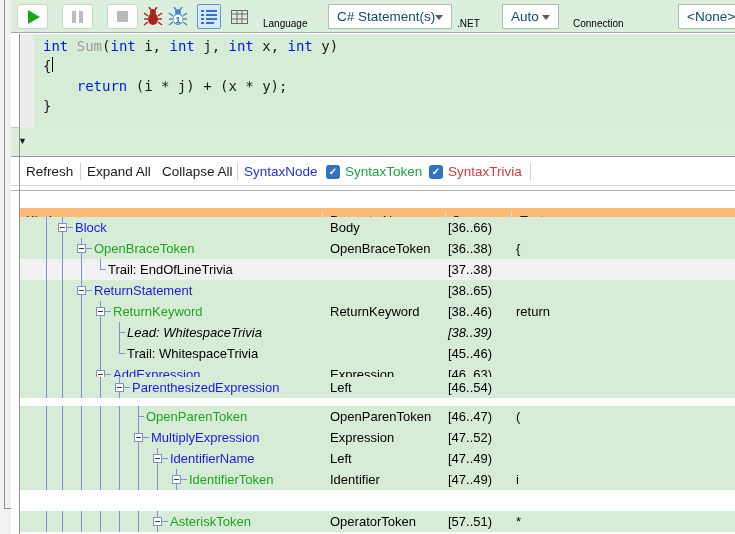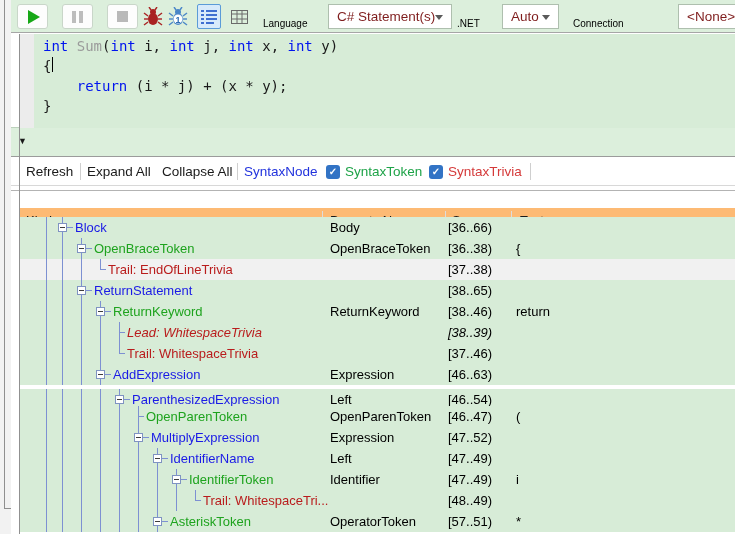--- a/index.html
+++ b/index.html
@@ -16,21 +16,21 @@
   
   #toolbar-top{left:11px;top:0;width:724px;height:33px;background:#dcefdc;border-bottom:1px solid #a6a6a6;}
   .tb-btn{position:absolute;top:4px;height:25px;width:31px;background:#fdfdfd;border:1px solid #c9d6c9;border-radius:3px;display:flex;align-items:center;justify-content:center;}
   .play-tri{width:0;height:0;border-left:12px solid #17a817;border-top:7px solid transparent;border-bottom:7px solid transparent;margin-left:3px;}
   .pause-bars{display:flex;gap:3px;}
   .pause-bars i{display:block;width:4px;height:12px;background:#bdbdbd;}
   .stop-sq{width:11px;height:11px;background:#b9b9b9;}
   .tb-icon{position:absolute;top:5px;width:22px;height:23px;display:flex;align-items:center;justify-content:center;}
   .tb-icon.sel{background:#d7eafb;border:1px solid #5b9bd8;border-radius:2px;}
   .tb-label{position:absolute;top:9px;font-size:10px;color:#000;white-space:nowrap;margin-top:9px;}
-  .combo{position:absolute;top:4px;height:25px;background:#fff;border:1px solid #aebfae;display:flex;align-items:center;padding:0 8px;font-size:13.5px;color:#7f1d1d;white-space:nowrap;}
+  .combo{position:absolute;top:4px;height:25px;background:#fff;border:1px solid #aebfae;display:flex;align-items:center;padding:0 8px;font-size:13.5px;color:#0c4a6e;white-space:nowrap;}
   .chev{position:absolute;right:8px;top:10px;width:8px;height:6px;}
   .chev::before{content:"";position:absolute;left:0;top:0;border-left:4px solid transparent;border-right:4px solid transparent;border-top:5px solid #5a5a5a;}
 
   
   #editor{left:11px;top:34px;width:724px;height:94px;background:#fff;border-bottom:1px solid #bcd1bc;}
   #editor .panel-border{position:absolute;left:8px;top:0;width:1px;height:94px;background:#8f8f8f;}
   #editor .gutter{position:absolute;left:9px;top:0;width:14px;height:94px;background:#ececec;}
   #editor .code-bg{position:absolute;left:23px;top:0;width:701px;height:94px;background:#d7ecd7;}
   #code-lines{position:absolute;left:32px;top:2px;font-family:"DejaVu Sans Mono","Liberation Mono",monospace;font-size:14px;line-height:20px;white-space:pre;}
   .code-line .kw{color:#0014ee;}
@@ -64,21 +64,21 @@
   .trow{position:absolute;left:0;width:715px;height:21px;}
   .trow.norm{background:#d7ecd7;}
   .trow.hl{background:#f1f1f1;}
   .gl{position:absolute;width:1px;background:#7d90d2;}
   .glh{position:absolute;height:1px;background:#7d90d2;}
   .ebox{position:absolute;top:6px;width:9px;height:9px;background:#fff;border:1px solid #7f93c1;}
   .ebox::after{content:"";position:absolute;left:1px;top:3px;width:5px;height:1px;background:#3c3c3c;}
   .cell{position:absolute;top:0;line-height:21px;font-size:13px;color:#000;white-space:pre;}
   .cell.node{color:#1a1ae6;}
   .cell.token{color:#1ea31e;}
-  .cell.trivia{color:#b91c1c;}
+  .cell.trivia{color:#000000;}
 </style>
 </head>
 <body>
 
 <div id="stage">
 
   <div class="abs" id="left-sliver">
     <span class="vl"></span>
     <span class="hl"></span>
   </div>
@@ -275,34 +275,34 @@
         <span class="cell" style="left: 428px;">[38..39)</span>
       </div>
       <div class="trow norm" style="top: 126px;">
         <span class="gl" style="left: 26px; top: 0px; height: 21px;"></span>
         <span class="gl" style="left: 42px; top: 0px; height: 21px;"></span>
         <span class="gl" style="left: 61px; top: 0px; height: 21px;"></span>
         <span class="gl" style="left: 80px; top: 0px; height: 21px;"></span>
         <span class="gl" style="left: 99px; top: 0px; height: 11px;"></span>
         <span class="glh" style="left: 100px; top: 10px; width: 5px;"></span>
         <span class="cell trivia" style="left: 107px;">Trail: WhitespaceTrivia</span>
-        <span class="cell" style="left: 428px;">[37..46)</span>
+        <span class="cell" style="left: 428px;">[45..46)</span>
       </div>
       <div class="trow norm" style="top: 147px;">
         <span class="gl" style="left: 26px; top: 0px; height: 21px;"></span>
         <span class="gl" style="left: 42px; top: 0px; height: 21px;"></span>
         <span class="gl" style="left: 61px; top: 0px; height: 21px;"></span>
         <span class="gl" style="left: 80px; top: 0px; height: 21px;"></span>
         <span class="glh" style="left: 85px; top: 10px; width: 6px;"></span>
         <span class="ebox" style="left: 76px;"></span>
         <span class="cell node" style="left: 93px;">AddExpression</span>
         <span class="cell" style="left: 310px;">Expression</span>
         <span class="cell" style="left: 428px;">[46..63)</span>
       </div>
-      <div class="trow norm" style="top: 172px;">
+      <div class="trow norm" style="top: 160px;">
         <span class="gl" style="left: 26px; top: 0px; height: 21px;"></span>
         <span class="gl" style="left: 42px; top: 0px; height: 21px;"></span>
         <span class="gl" style="left: 61px; top: 0px; height: 21px;"></span>
         <span class="gl" style="left: 80px; top: 0px; height: 21px;"></span>
         <span class="gl" style="left: 99px; top: 0px; height: 21px;"></span>
         <span class="glh" style="left: 104px; top: 10px; width: 6px;"></span>
         <span class="ebox" style="left: 95px;"></span>
         <span class="cell node" style="left: 112px;">ParenthesizedExpression</span>
         <span class="cell" style="left: 310px;">Left</span>
         <span class="cell" style="left: 428px;">[46..54)</span>
@@ -356,34 +356,20 @@
         <span class="gl" style="left: 118px; top: 0px; height: 21px;"></span>
         <span class="gl" style="left: 137px; top: 0px; height: 21px;"></span>
         <span class="gl" style="left: 156px; top: 0px; height: 21px;"></span>
         <span class="glh" style="left: 161px; top: 10px; width: 6px;"></span>
         <span class="ebox" style="left: 152px;"></span>
         <span class="cell token" style="left: 169px;">IdentifierToken</span>
         <span class="cell" style="left: 310px;">Identifier</span>
         <span class="cell" style="left: 428px;">[47..49)</span>
         <span class="cell" style="left: 496px;">i</span>
       </div>
-      <div class="trow norm" style="top: 273px;">
-        <span class="gl" style="left: 26px; top: 0px; height: 21px;"></span>
-        <span class="gl" style="left: 42px; top: 0px; height: 21px;"></span>
-        <span class="gl" style="left: 61px; top: 0px; height: 21px;"></span>
-        <span class="gl" style="left: 80px; top: 0px; height: 21px;"></span>
-        <span class="gl" style="left: 99px; top: 0px; height: 21px;"></span>
-        <span class="gl" style="left: 118px; top: 0px; height: 21px;"></span>
-        <span class="gl" style="left: 137px; top: 0px; height: 21px;"></span>
-        <span class="gl" style="left: 156px; top: 0px; height: 21px;"></span>
-        <span class="gl" style="left: 175px; top: 0px; height: 11px;"></span>
-        <span class="glh" style="left: 176px; top: 10px; width: 5px;"></span>
-        <span class="cell trivia" style="left: 183px;">Trail: WhitespaceTri...</span>
-        <span class="cell" style="left: 428px;">[48..49)</span>
-      </div>
       <div class="trow norm" style="top: 294px;">
         <span class="gl" style="left: 26px; top: 0px; height: 21px;"></span>
         <span class="gl" style="left: 42px; top: 0px; height: 21px;"></span>
         <span class="gl" style="left: 61px; top: 0px; height: 21px;"></span>
         <span class="gl" style="left: 80px; top: 0px; height: 21px;"></span>
         <span class="gl" style="left: 99px; top: 0px; height: 21px;"></span>
         <span class="gl" style="left: 118px; top: 0px; height: 21px;"></span>
         <span class="gl" style="left: 137px; top: 0px; height: 21px;"></span>
         <span class="glh" style="left: 142px; top: 10px; width: 6px;"></span>
         <span class="ebox" style="left: 133px;"></span>

